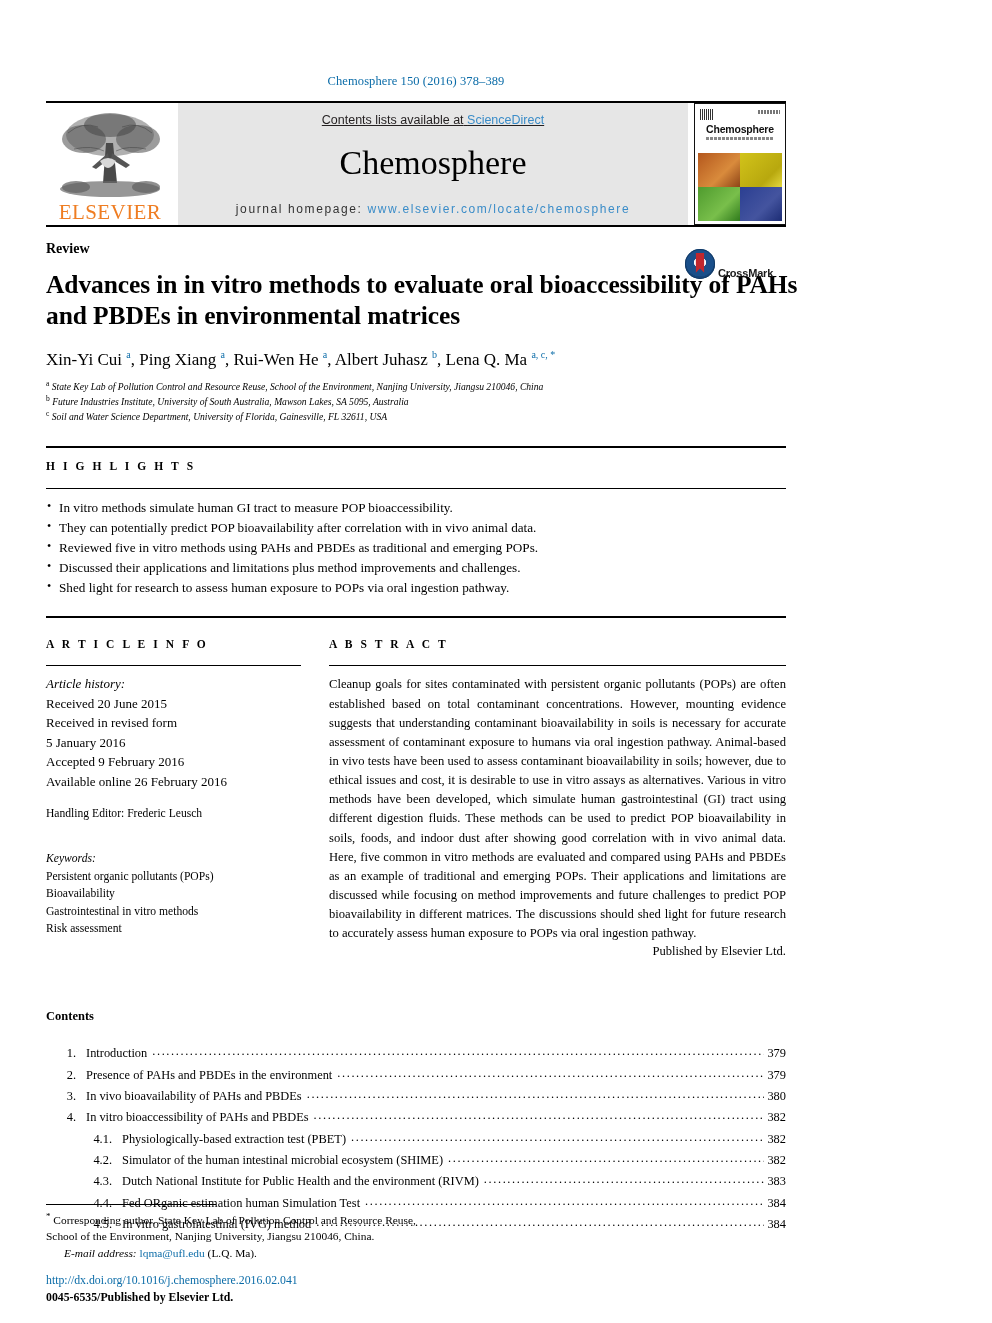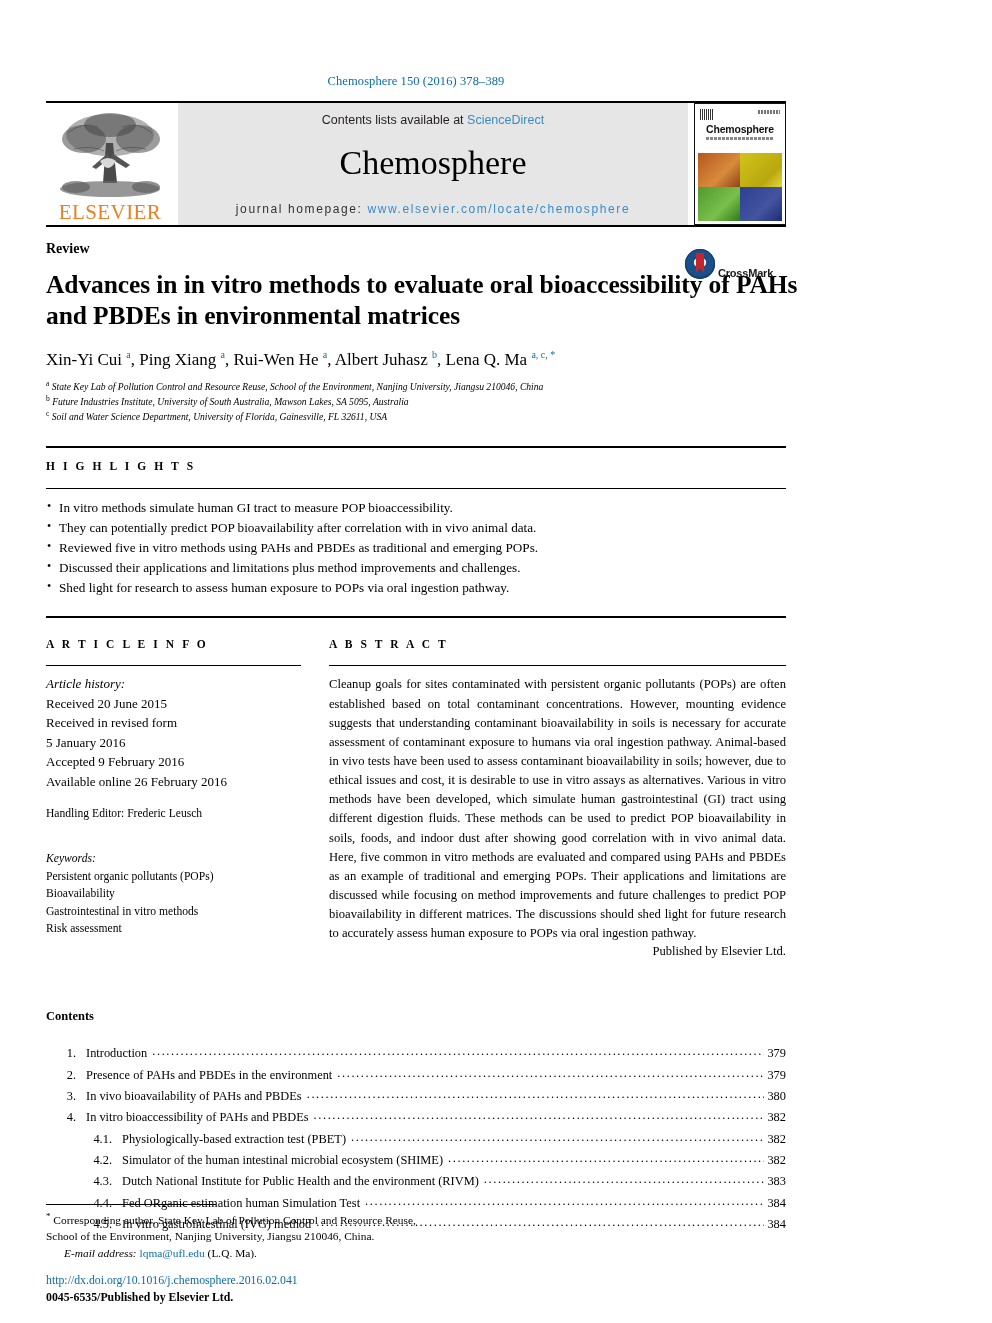--- a/index.html
+++ b/index.html
@@ -73,20 +73,21 @@
     flex-direction: column;
     align-items: center;
     justify-content: space-between;
     padding: 10px 0 9px 0;
     box-sizing: border-box;
   }
   .contents-line {
     font-family: "Liberation Sans", sans-serif;
     font-size: 12.5px;
     color: #231f20;
+    text-decoration: underline;
   }
   .contents-line a {
     color: #3a8cc8;
     text-decoration: none;
   }
   .journal-name {
     font-family: "Liberation Serif", serif;
     font-size: 34px;
     color: #000;
     line-height: 1;

